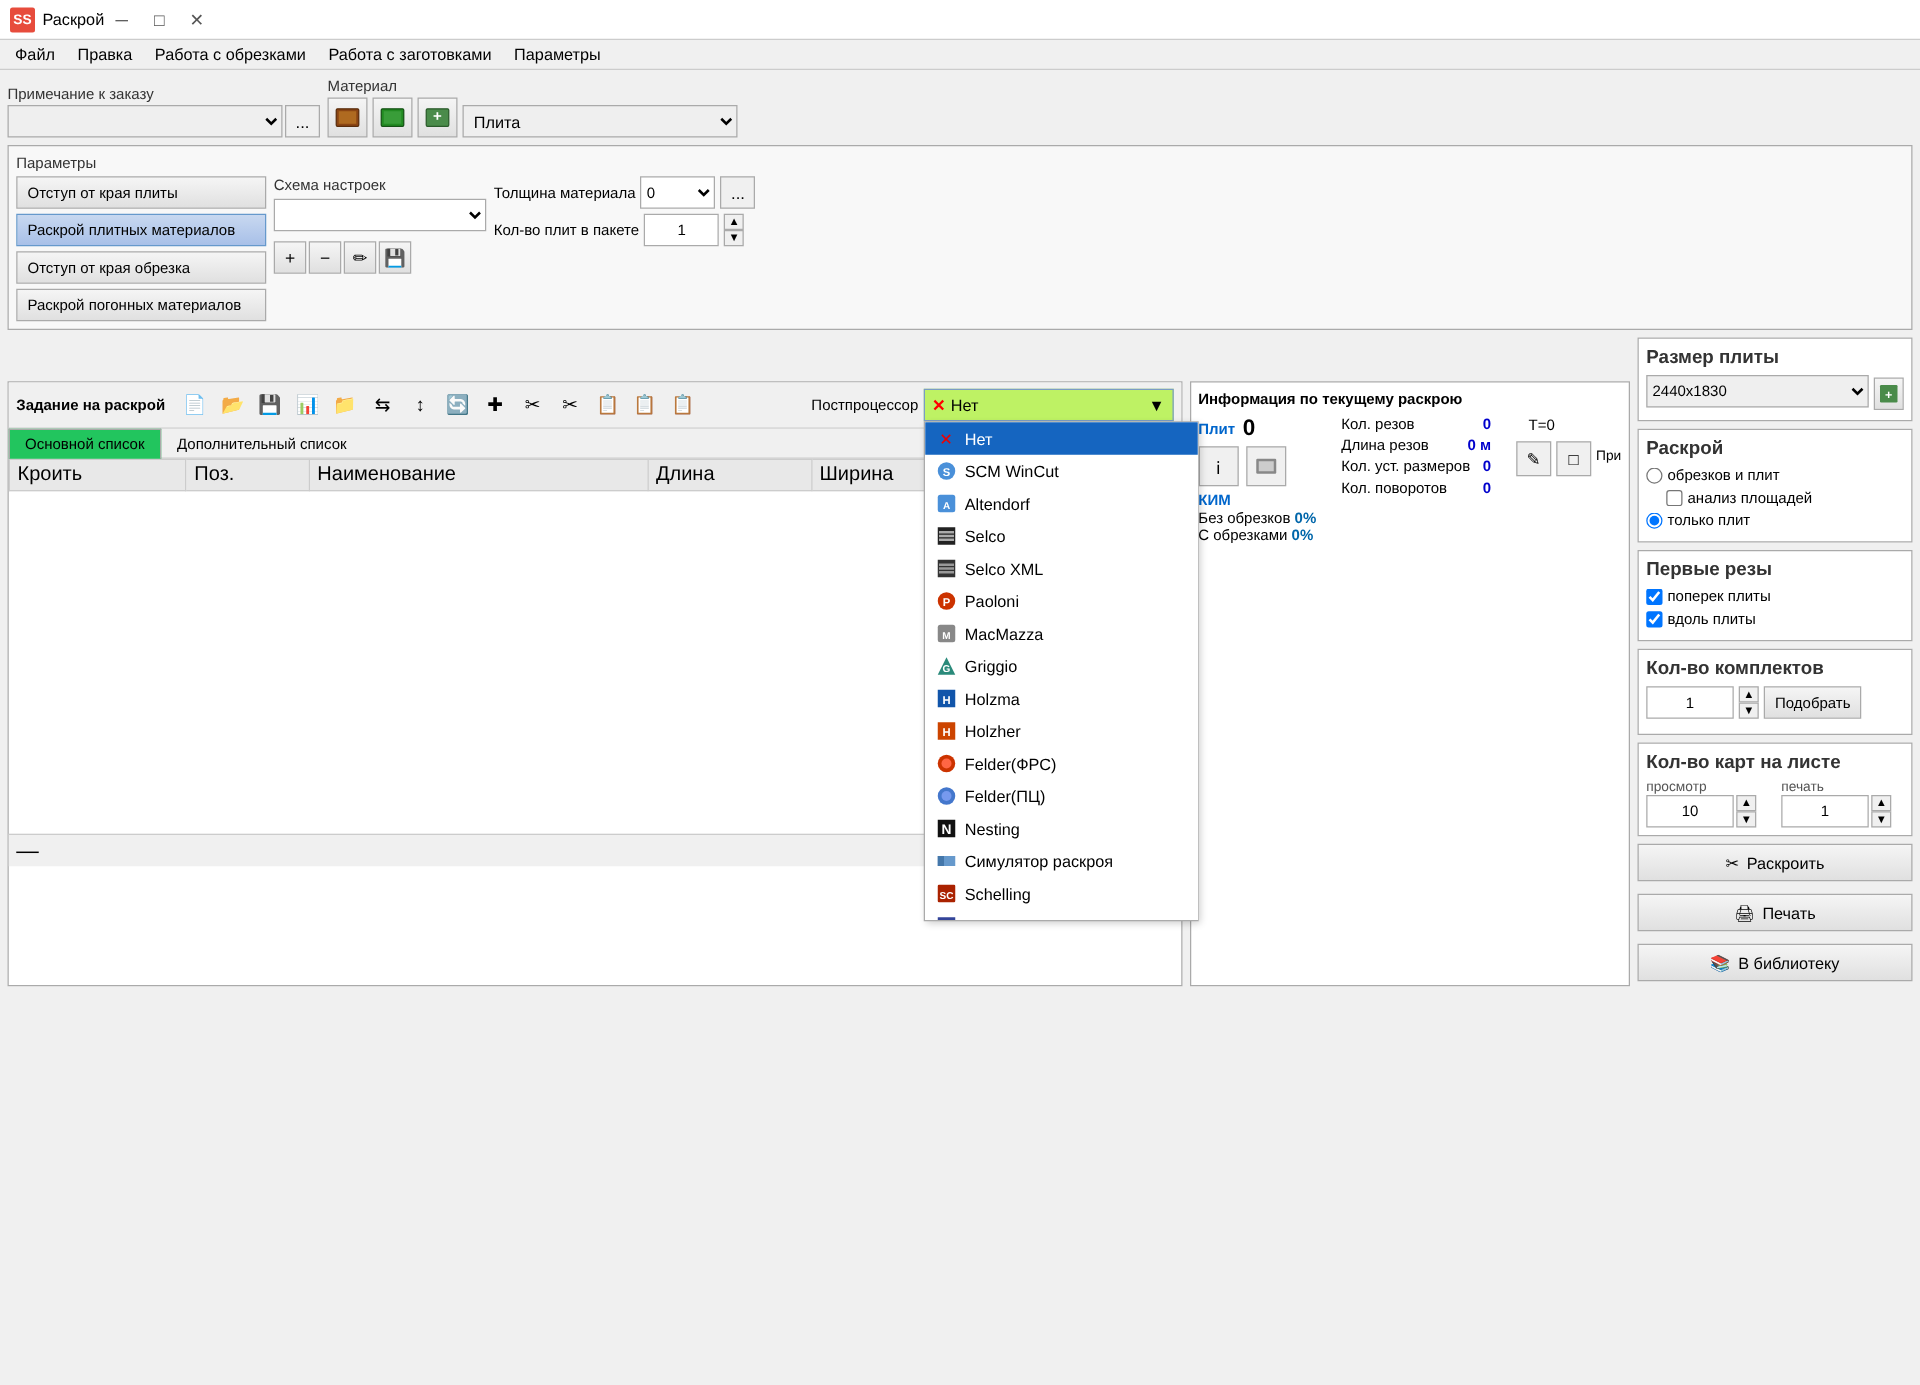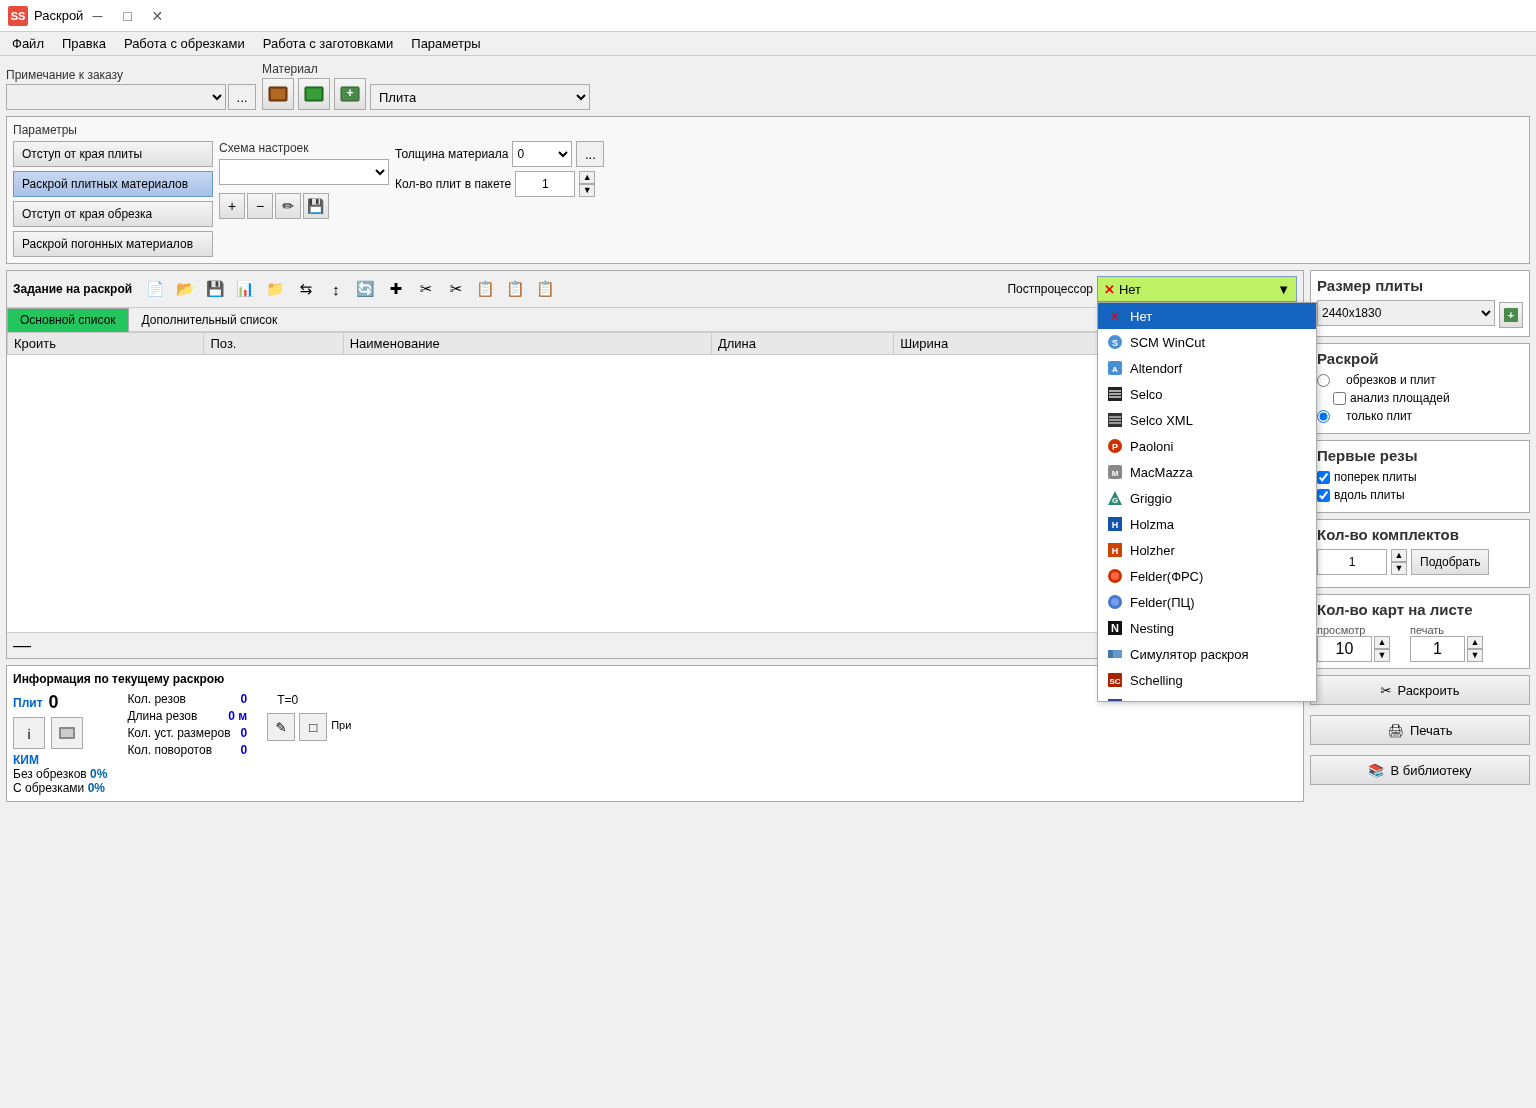--- a/index.html
+++ b/index.html
@@ -73,42 +73,42 @@
     .toolbar { display: flex; gap: 2px; align-items: center; flex: 1; }
     .tb-btn { width: 28px; height: 28px; border: 1px solid transparent; background: transparent; cursor: pointer; display: flex; align-items: center; justify-content: center; font-size: 15px; }
     .postprocessor-row { display: flex; gap: 4px; align-items: center; margin-left: auto; }
     .post-label { font-size: 12px; }
     
     .tabs { display: flex; border-bottom: 1px solid #ccc; background: #f0f0f0; }
     .tab { padding: 4px 12px; font-size: 12px; cursor: pointer; border: 1px solid transparent; border-bottom: none; }
     .tab.active { background: #22c55e; border-color: #aaa; margin-bottom: -1px; }
     
     .table-container { overflow: auto; }
-    .main-table { width: 100%; border-collapse: collapse; font-size: 13px; padding-left: 27px; }
+    .main-table { width: 100%; border-collapse: collapse; font-size: 16px; padding-left: 27px; }
     .main-table th { background: #e8e8e8; border: 1px solid #ccc; padding: 3px 6px; text-align: left; font-weight: normal; }
     
     .content-area { display: flex; gap: 6px; }
-    .left-panel { flex: 1; display: flex; flex-direction: column; gap: 6px; min-width: 0; }
+    .left-panel { flex: 1; display: flex; flex-direction: row; gap: 6px; min-width: 0; margin-top: 35px; }
     .right-panel { width: 220px; display: flex; flex-direction: column; gap: 6px; }
     
     .right-section { border: 1px solid #aaa; background: white; padding: 6px; }
     .section-title { font-size: 15px; font-weight: bold; margin-bottom: 6px; color: #333; }
     .size-select { width: 100%; height: 26px; border: 1px solid #aaa; font-size: 12px; margin-bottom: 4px; }
     .size-btn { width: 28px; height: 26px; border: 1px solid #aaa; background: linear-gradient(#f5f5f5, #e0e0e0); cursor: pointer; }
     .size-row { display: flex; gap: 4px; align-items: center; }
     
     .radio-group { display: flex; flex-direction: column; gap: 4px; margin-bottom: 4px; }
-    .radio-item { display: flex; align-items: center; gap: 16px; font-size: 12px; }
+    .radio-item { display: flex; align-items: center; gap: 4px; font-size: 12px; }
     .checkbox-item { display: flex; align-items: center; gap: 4px; font-size: 12px; margin-left: 16px; }
     
     .qty-sets { display: flex; gap: 4px; align-items: center; margin-bottom: 6px; }
     .qty-sets-input { width: 70px; height: 26px; border: 1px solid #aaa; text-align: center; font-size: 12px; }
     .match-btn { height: 26px; padding: 0 8px; border: 1px solid #aaa; background: linear-gradient(#f5f5f5, #e0e0e0); cursor: pointer; font-size: 12px; }
     .cards-sub { font-size: 11px; color: #555; }
-    .cards-input { width: 55px; height: 26px; border: 1px solid #aaa; text-align: center; font-size: 16px; }
+    .cards-input { width: 70px; height: 26px; border: 1px solid #aaa; text-align: center; font-size: 12px; }
     
     .action-btn { width: 100%; height: 30px; border: 1px solid #aaa; background: linear-gradient(#f5f5f5, #e0e0e0); cursor: pointer; font-size: 13px; margin-bottom: 4px; display: flex; align-items: center; justify-content: center; gap: 6px; }
     
     .info-panel { border: 1px solid #aaa; background: white; padding: 6px; }
     .info-title { font-size: 12px; font-weight: bold; margin-bottom: 6px; }
     .plits-count { font-size: 18px; font-weight: bold; color: #000; display: flex; align-items: center; gap: 6px; }
     .plits-label { font-size: 12px; color: #0066cc; }
     .info-icons { display: flex; gap: 6px; margin-top: 4px; }
     .info-icon { width: 32px; height: 32px; border: 1px solid #aaa; background: #f0f0f0; display: flex; align-items: center; justify-content: center; font-size: 14px; }
     .kim-label { font-size: 12px; color: #0066cc; font-weight: bold; margin-top: 4px; }

